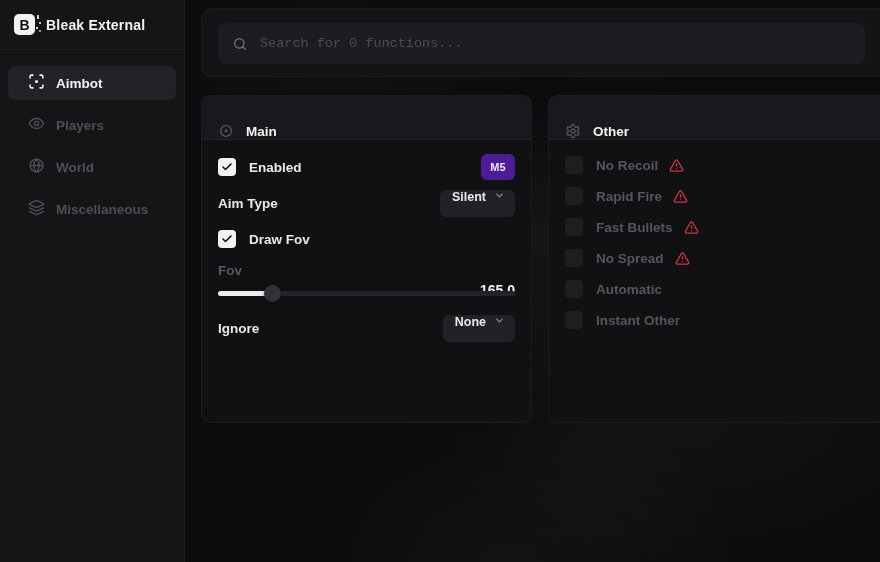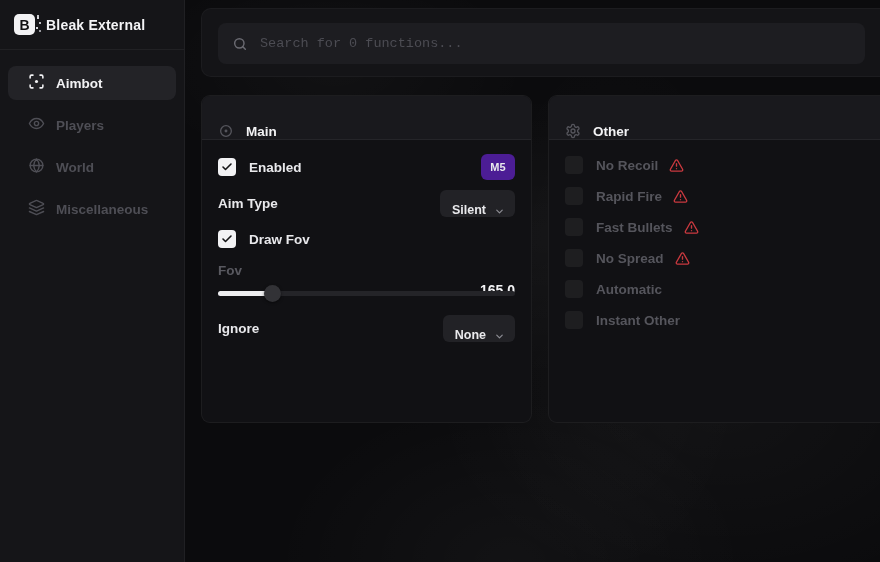--- a/index.html
+++ b/index.html
@@ -112,21 +112,21 @@
 
   .keybind {
     min-width: 34px; height: 26px; padding: 12px 9px;
     background: #4c1d95; border-radius: 6px;
     display: flex; align-items: center; justify-content: center;
     font-size: 11px; font-weight: 700; color: #e9e9ec; cursor: pointer;
   }
   .select {
     height: 27px; padding: 0 10px 0 12px;
     background: #222226; border-radius: 6px;
-    display: flex; align-items: flex-end; gap: 8px;
+    display: flex; align-items: flex-start; gap: 8px;
     font-size: 12.5px; font-weight: 700; color: #e9e9ec; cursor: pointer;
   }
   .select svg { color: #8d8d94; }
 
   .fov-value { font-size: 14px; font-weight: 700; color: #f2f2f4; margin-top: 40px; }
 
   .slider { position: relative; height: 16px; margin: 4px 0 0; cursor: pointer; }
   .slider-track {
     position: absolute; left: 0; right: 0; top: 6px; height: 5px;
     background: #242428; border-radius: 3px;

